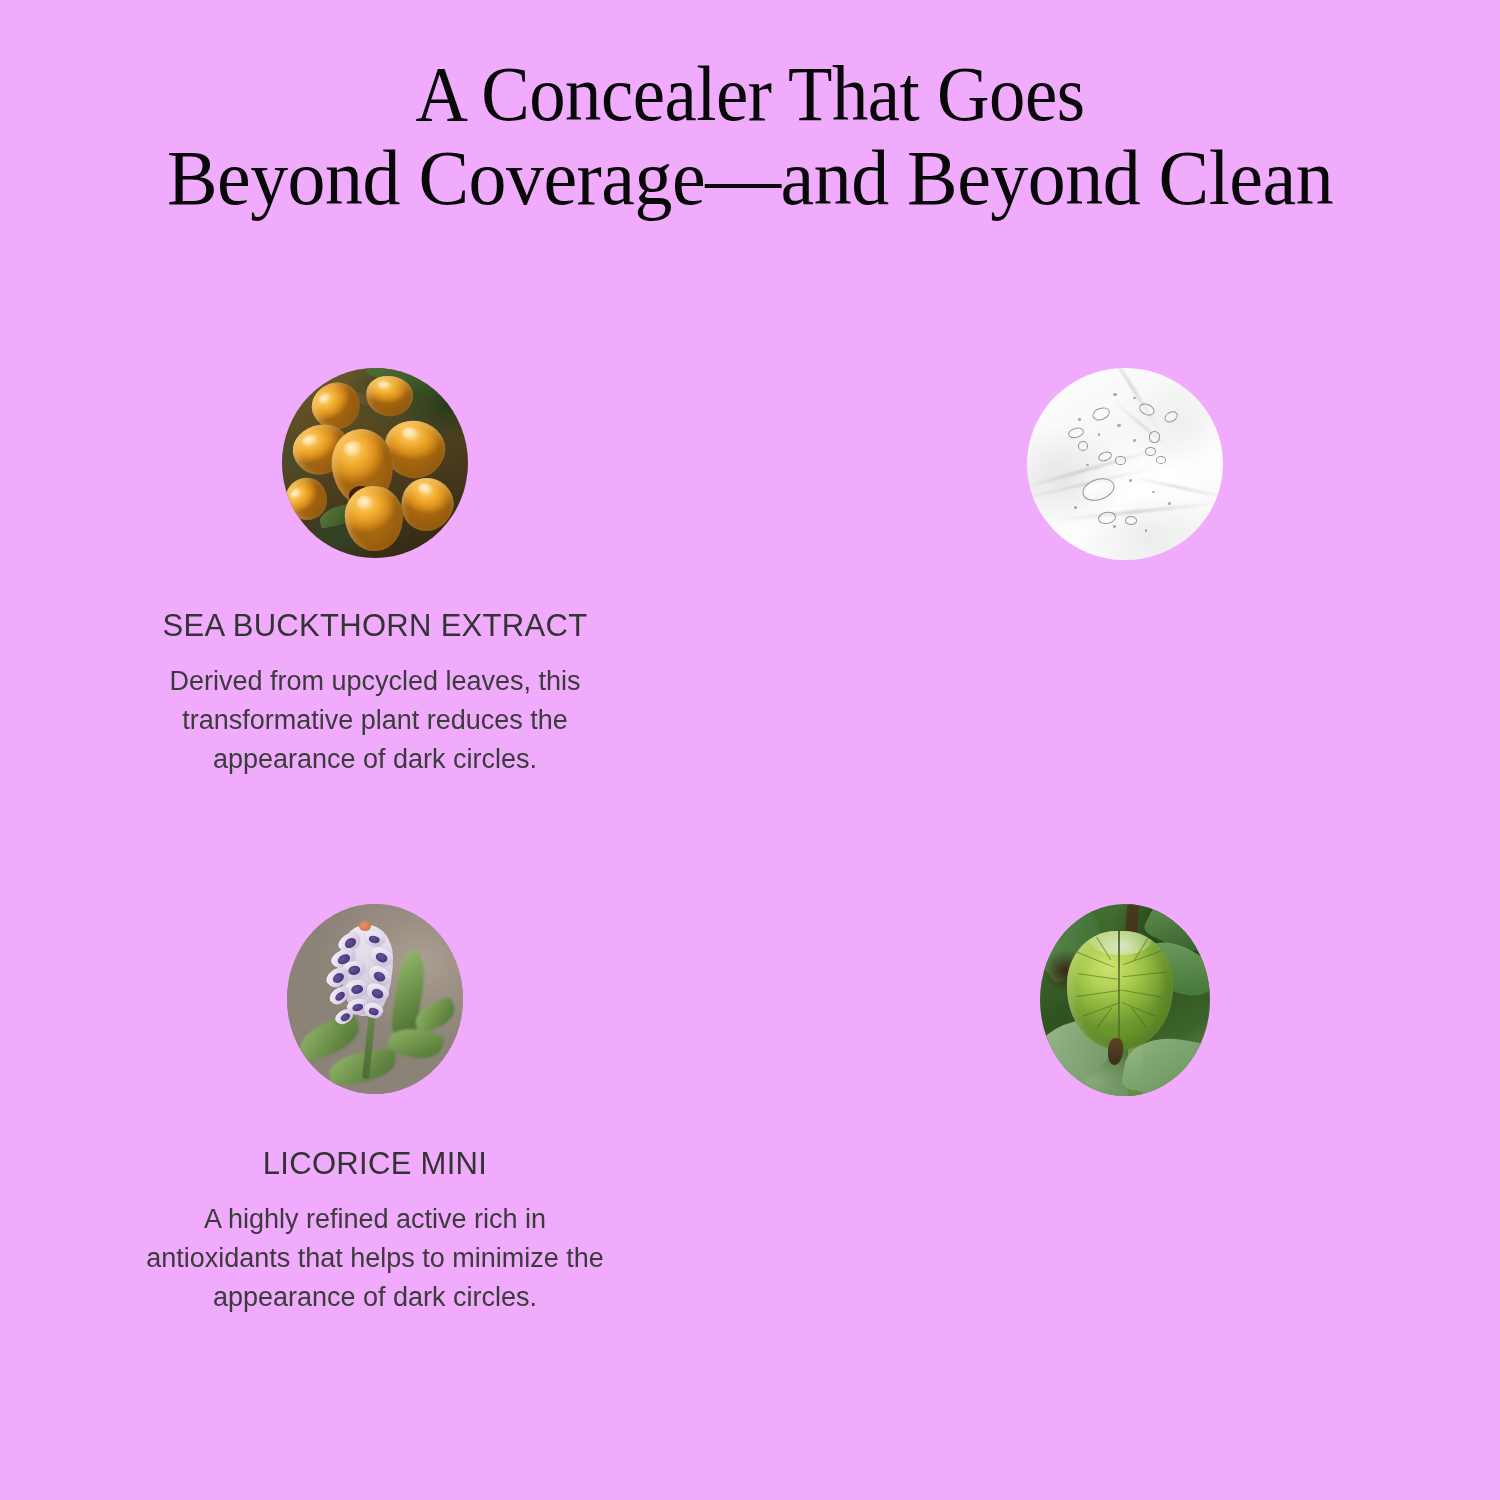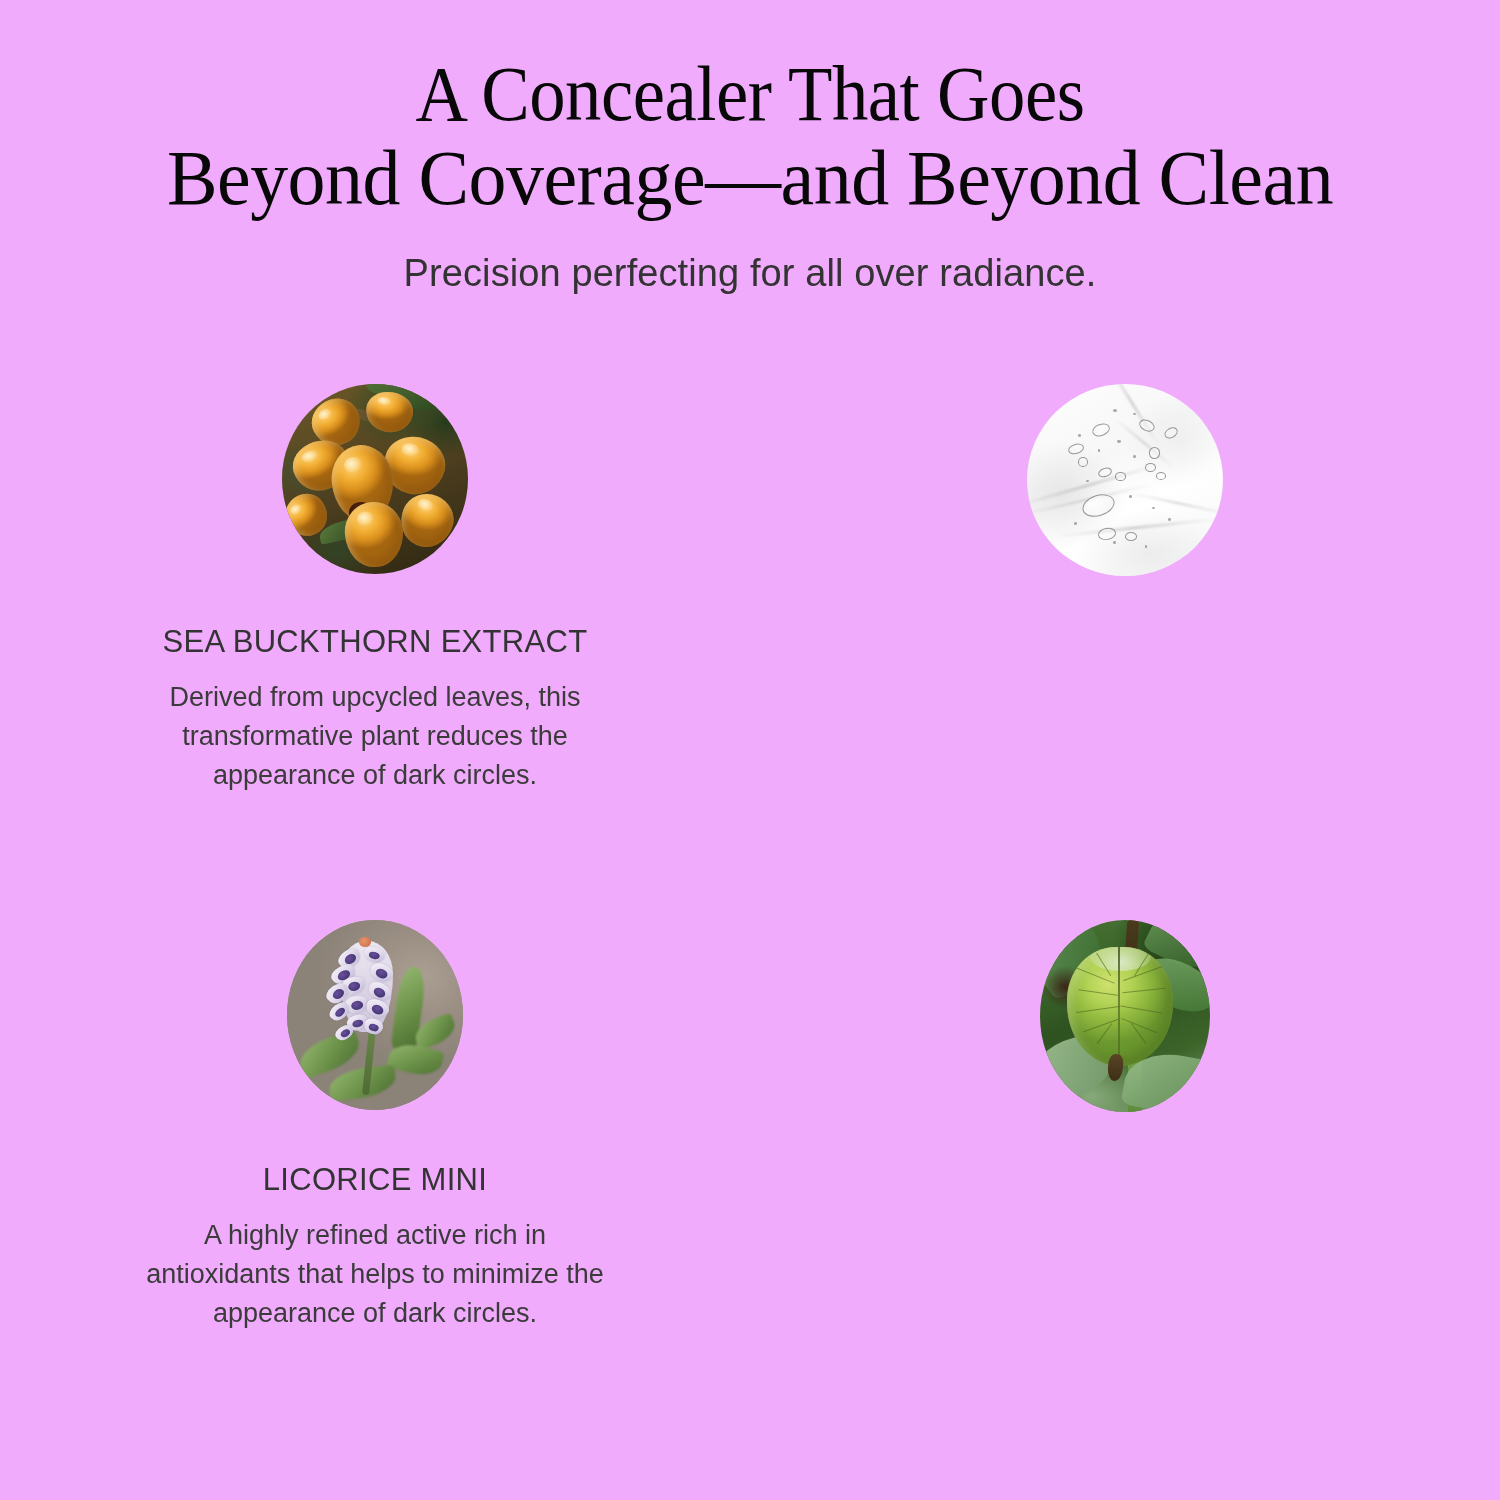--- a/index.html
+++ b/index.html
@@ -55,21 +55,21 @@
     font-size: 38px;
     line-height: 46px;
     font-weight: 400;
     color: #333333;
     letter-spacing: 0.1px;
   }
 
   
   .grid {
     position: absolute;
-    top: 384px;
+    top: 368px;
     left: 0;
     width: 1500px;
     display: grid;
     grid-template-columns: 750px 750px;
     grid-template-rows: 536px auto;
   }
   .card {
     position: relative;
     display: flex;
     flex-direction: column;
@@ -379,21 +379,20 @@
 </head>
 <body>
 
 <div class="page">
 
   <div class="header">
     <h1 class="headline">
       <span class="headline-line1">A Concealer That Goes</span>
       <span class="headline-line2">Beyond Coverage—and Beyond Clean</span>
     </h1>
-    <p class="subtitle">Precision perfecting for all over radiance.</p>
   </div>
 
   <div class="grid">
 
     <div class="card card-1 col-left">
       <div class="card-media">
         <div class="art-buckthorn">
           <div class="bk-leaf lf1"></div>
           <div class="bk-stem"></div>
           <div class="berry b4"></div>

